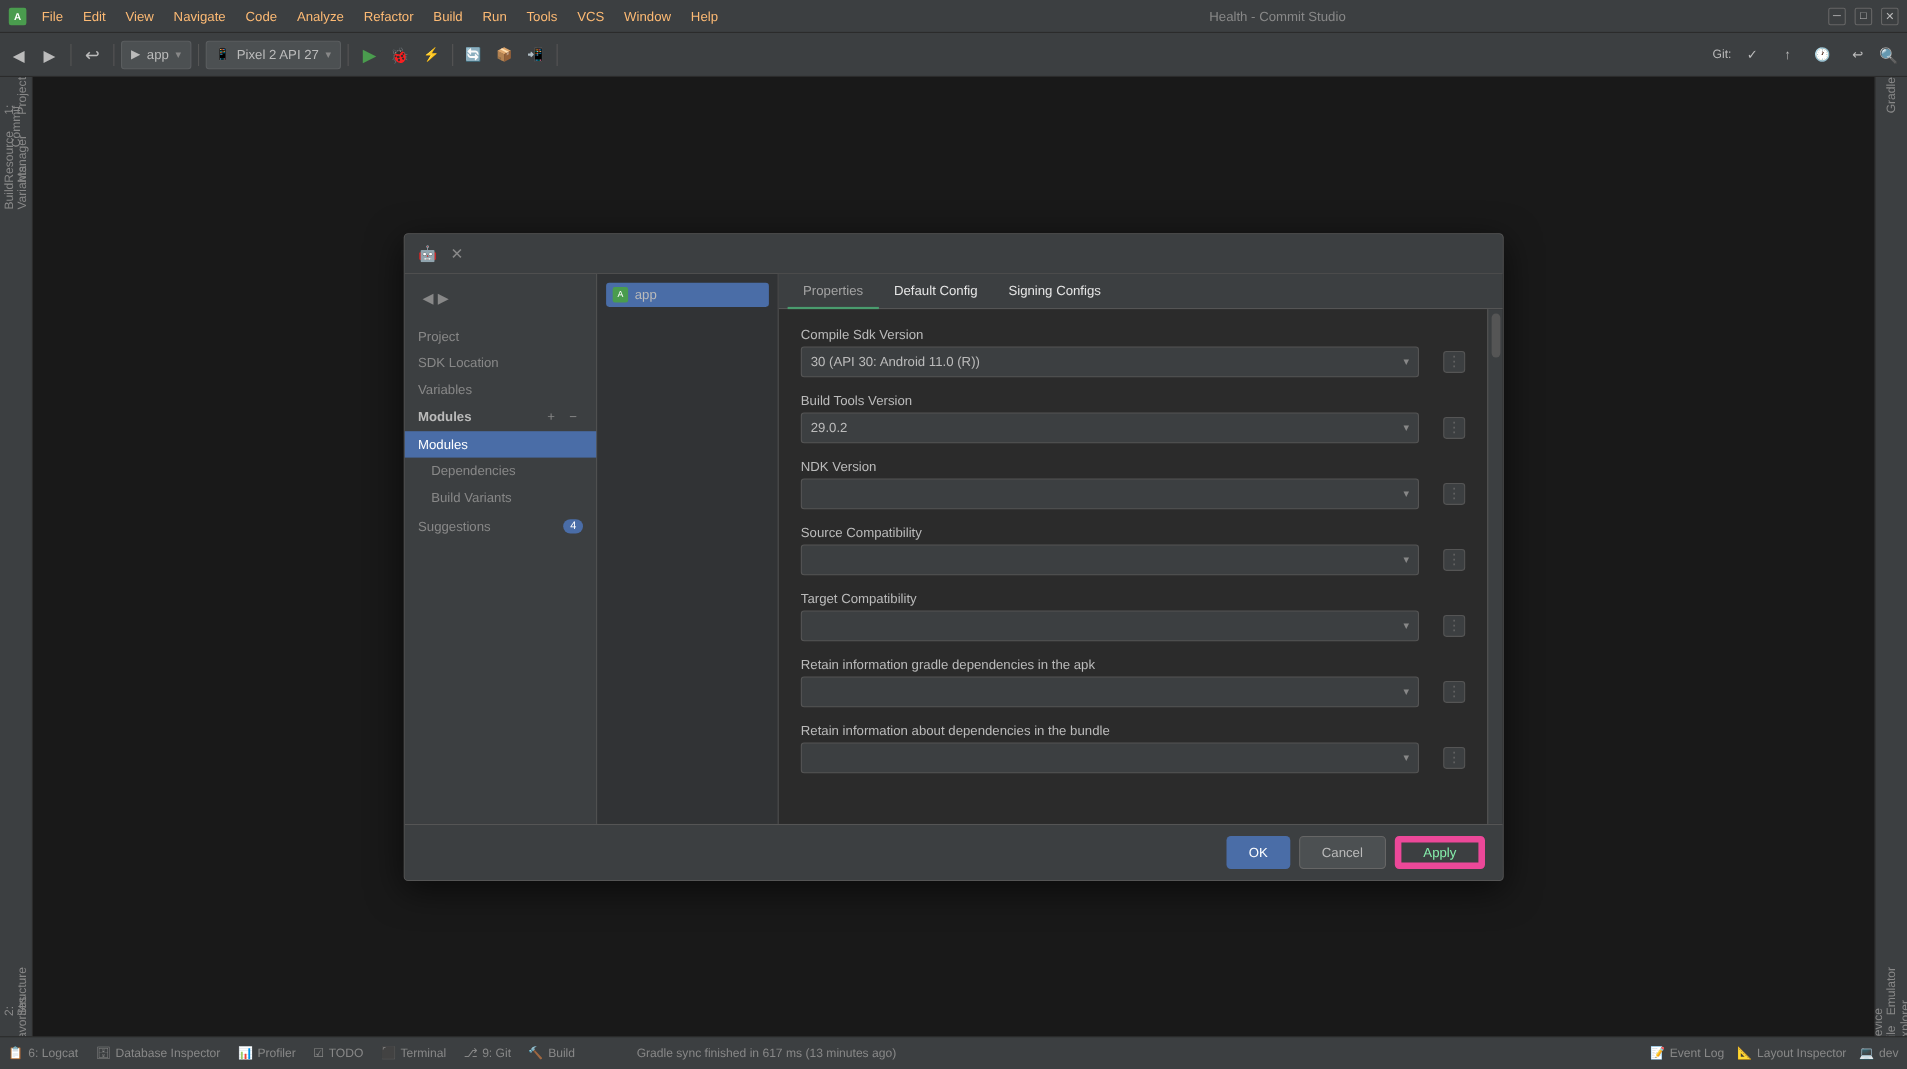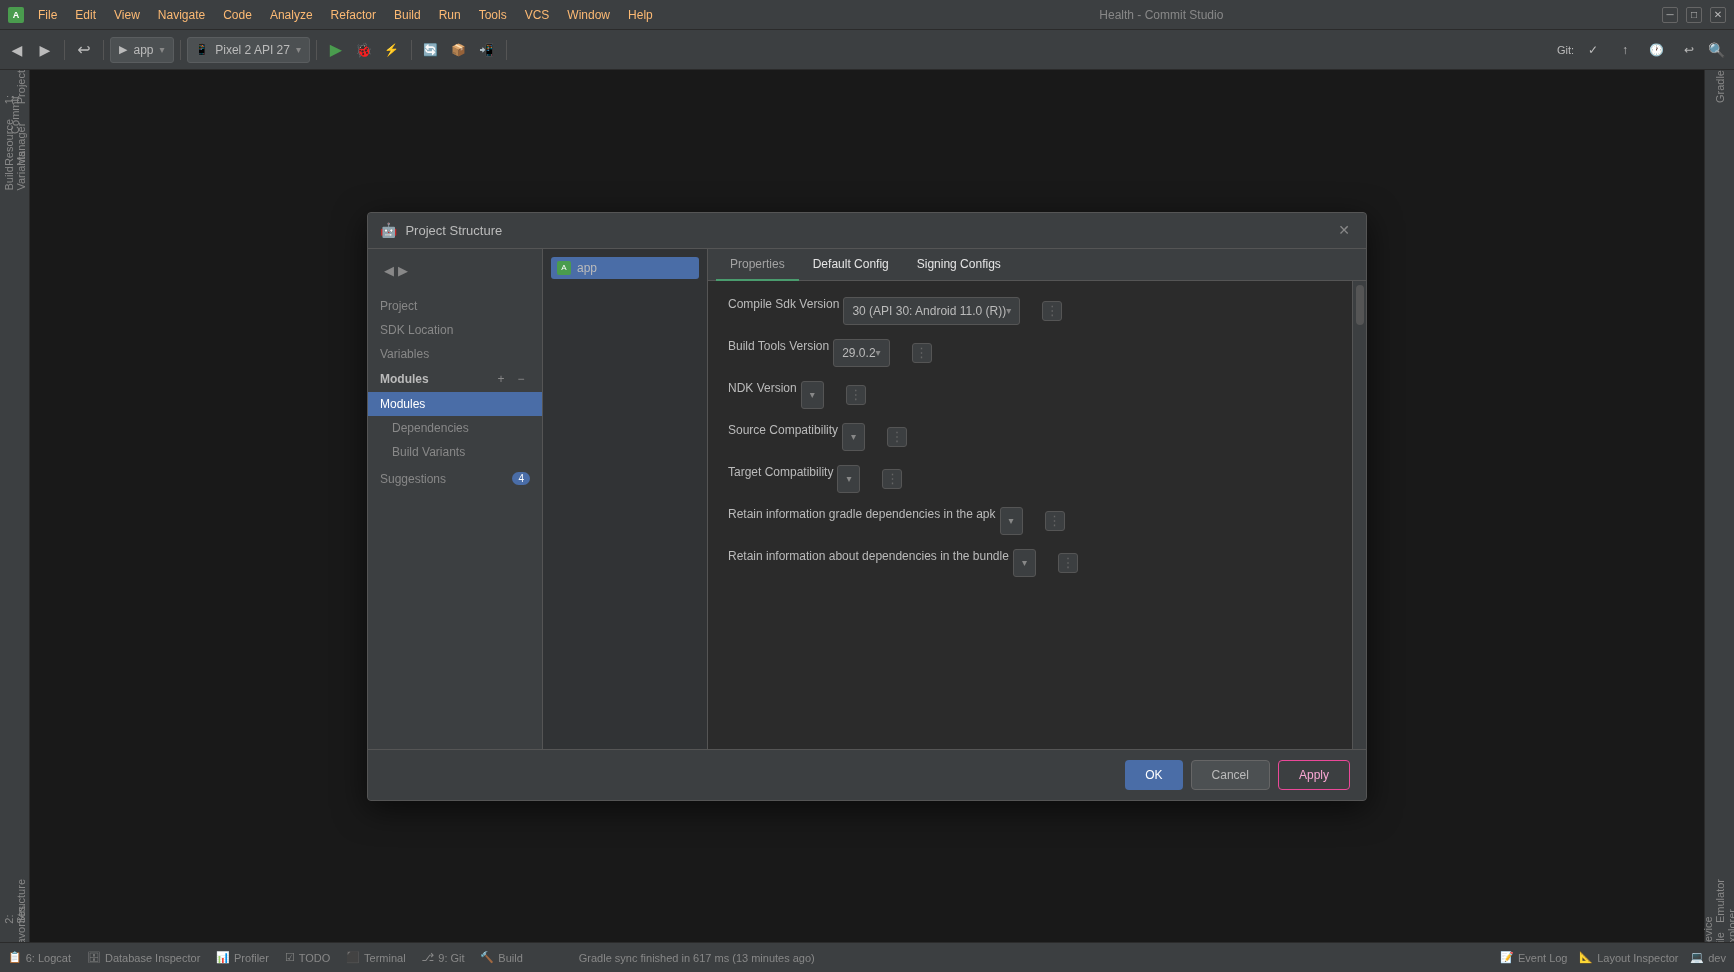--- a/index.html
+++ b/index.html
@@ -337,21 +337,21 @@
     .dialog-form {
       flex: 1;
       padding: 16px 20px;
       overflow-y: auto;
       display: flex;
       flex-direction: column;
       gap: 14px;
     }
     .form-field {
       display: flex;
-      flex-direction: row;
+      flex-direction: column;
       gap: 4px;
     }
     .form-label {
       font-size: 12px;
       color: #bbb;
     }
     .form-control-row {
       display: flex;
       align-items: center;
       gap: 22px;
@@ -402,22 +402,22 @@
       background: #4a6da7;
       color: #fff;
     }
     .btn-secondary {
       background: #4c5052;
       color: #bbb;
       border: 1px solid #666;
     }
     .btn-disabled {
       background: #3c3f41;
-      color: #f9a8d4;
-      border: 1px solid #ec4899;
+      color: #86efac;
+      border: 6px solid #ec4899;
       cursor: not-allowed;
     }
 
     
     .dialog-scroll {
       width: 14px;
       background: #3c3f41;
       border-left: 1px solid #555;
       display: flex;
       flex-direction: column;
@@ -567,21 +567,20 @@
 </div>
 
 <div class="main-content">
 </div>
 
 <div class="dialog-overlay">
   <div class="dialog">
 
     <div class="dialog-title-bar">
       <span class="dialog-title-icon">🤖</span>
-      <span class="dialog-title-text">Project Structure</span>
       <div class="dialog-close-btn">✕</div>
     </div>
 
     <div class="dialog-body">
 
       <div class="dialog-nav">
         <div class="nav-header">
           <span class="nav-arrows">
             <span class="nav-arrow">◀</span>
             <span class="nav-arrow">▶</span>

